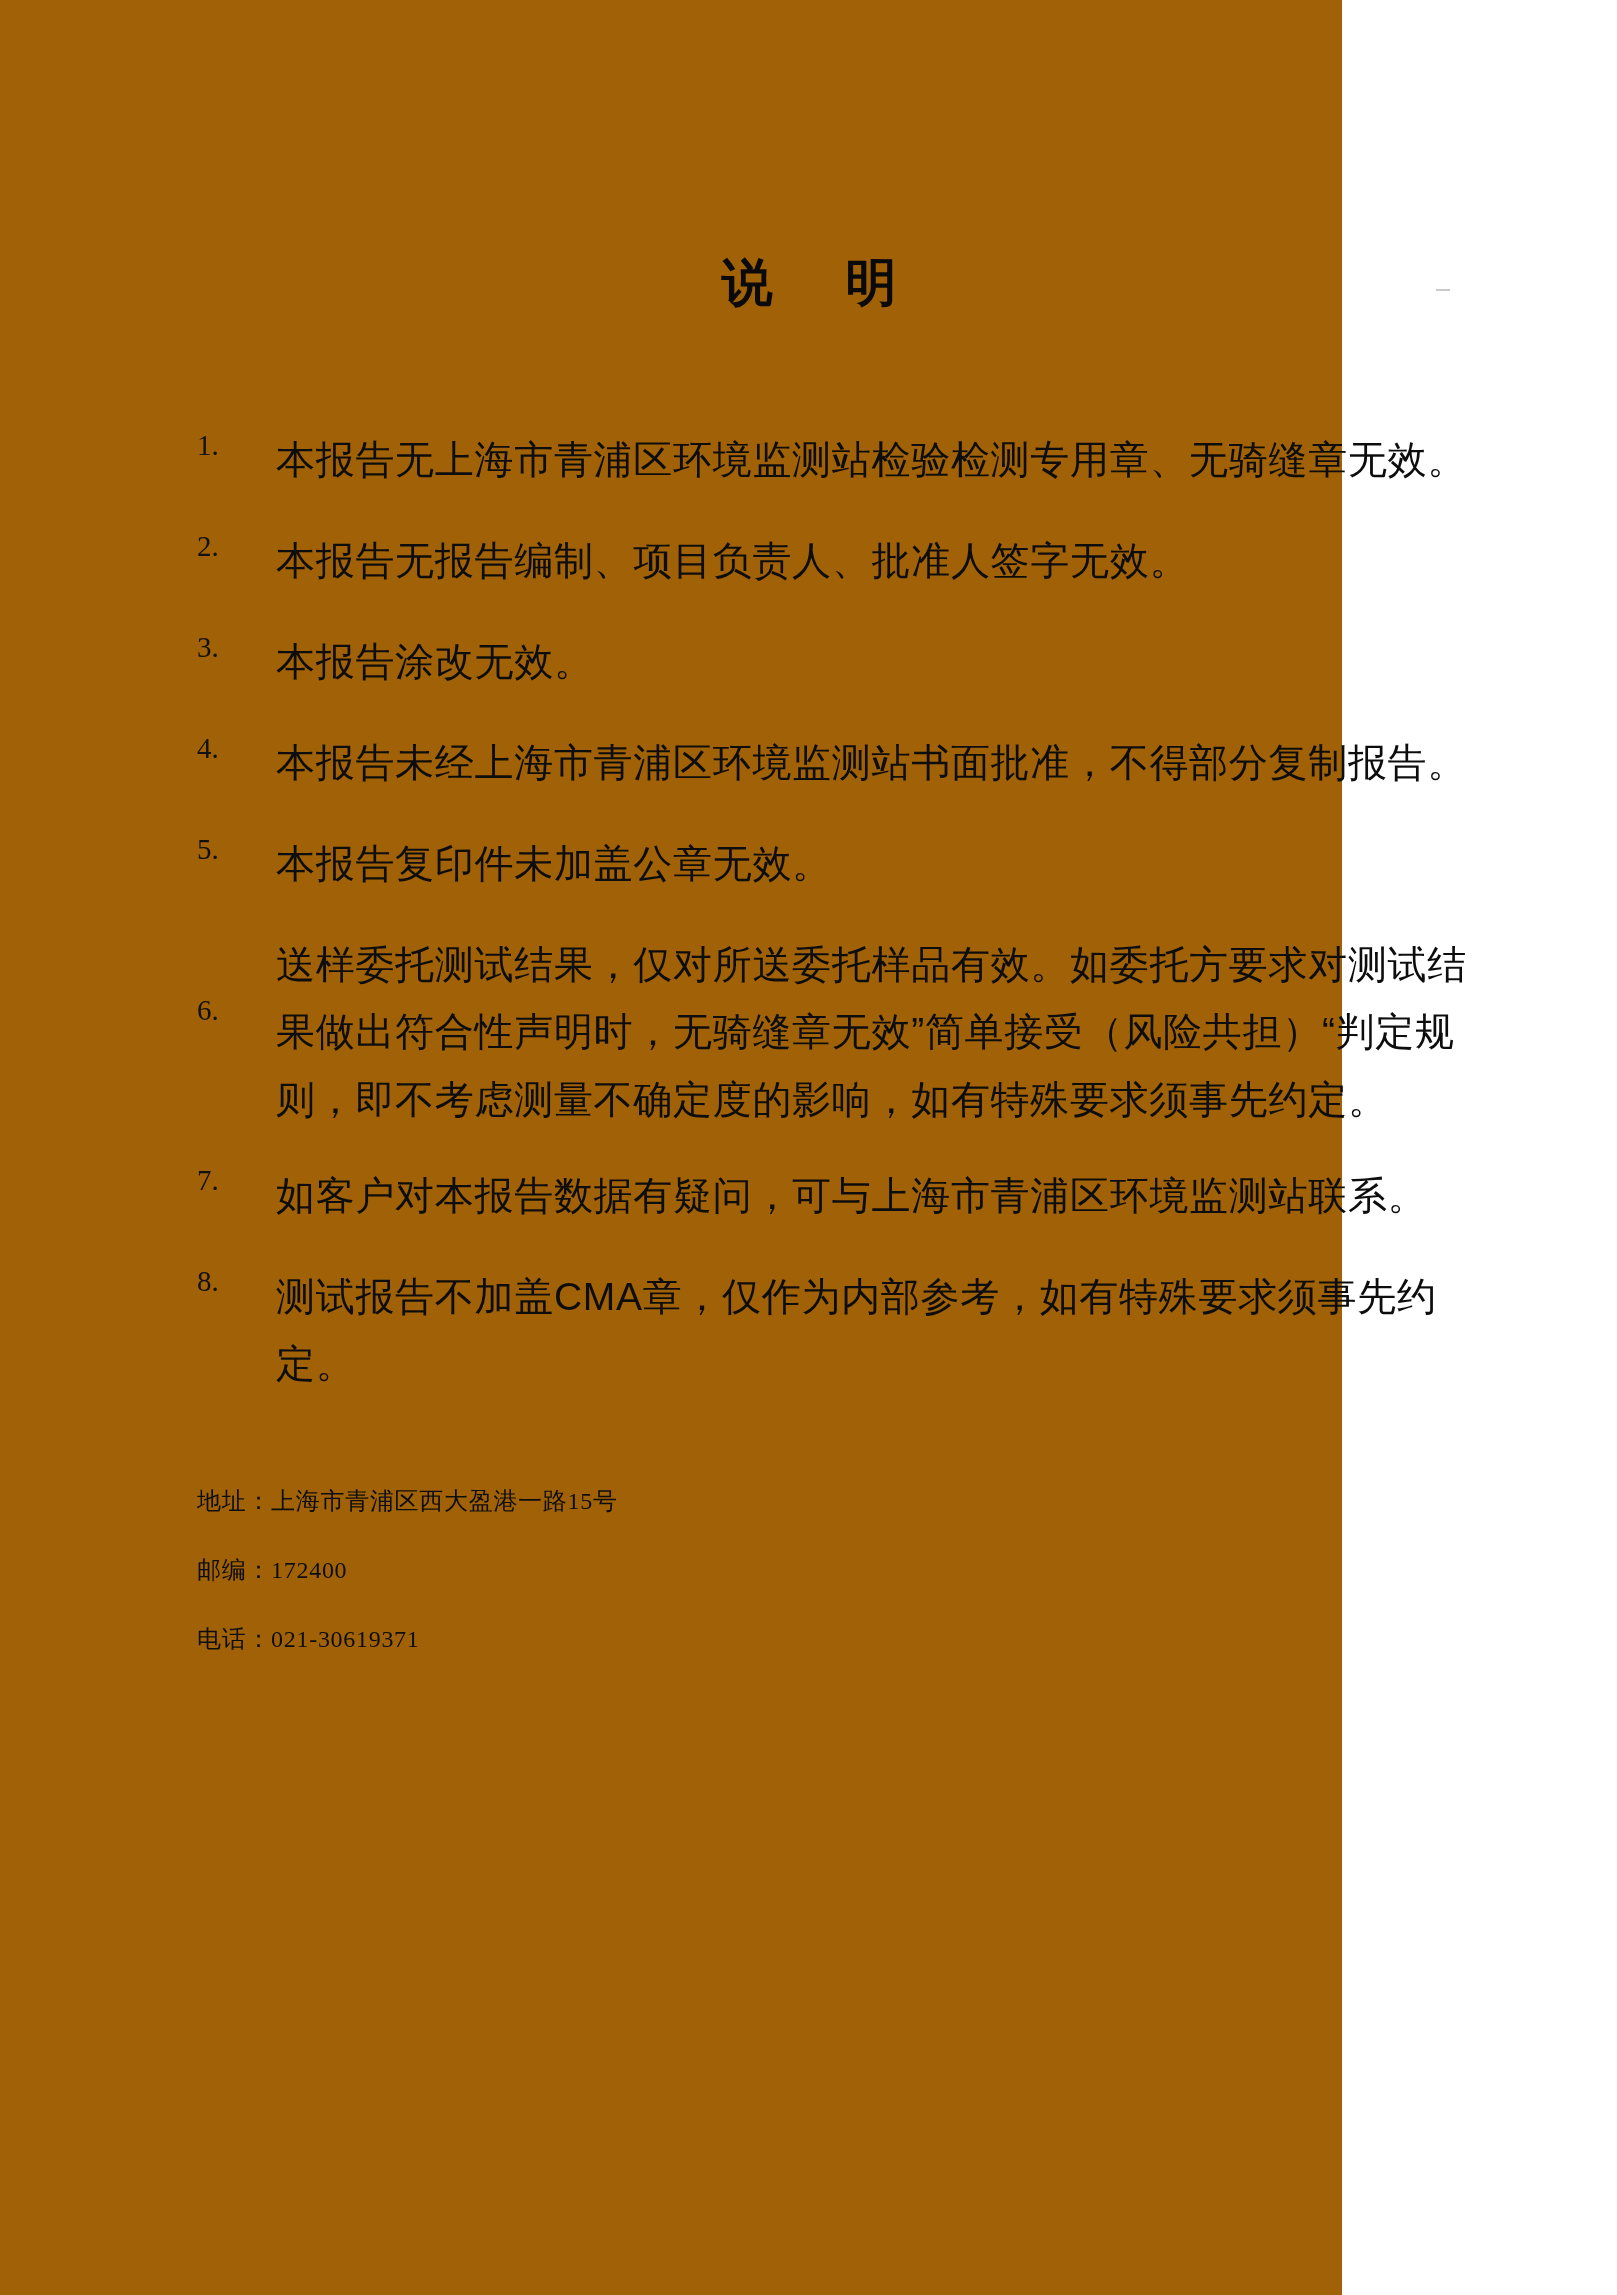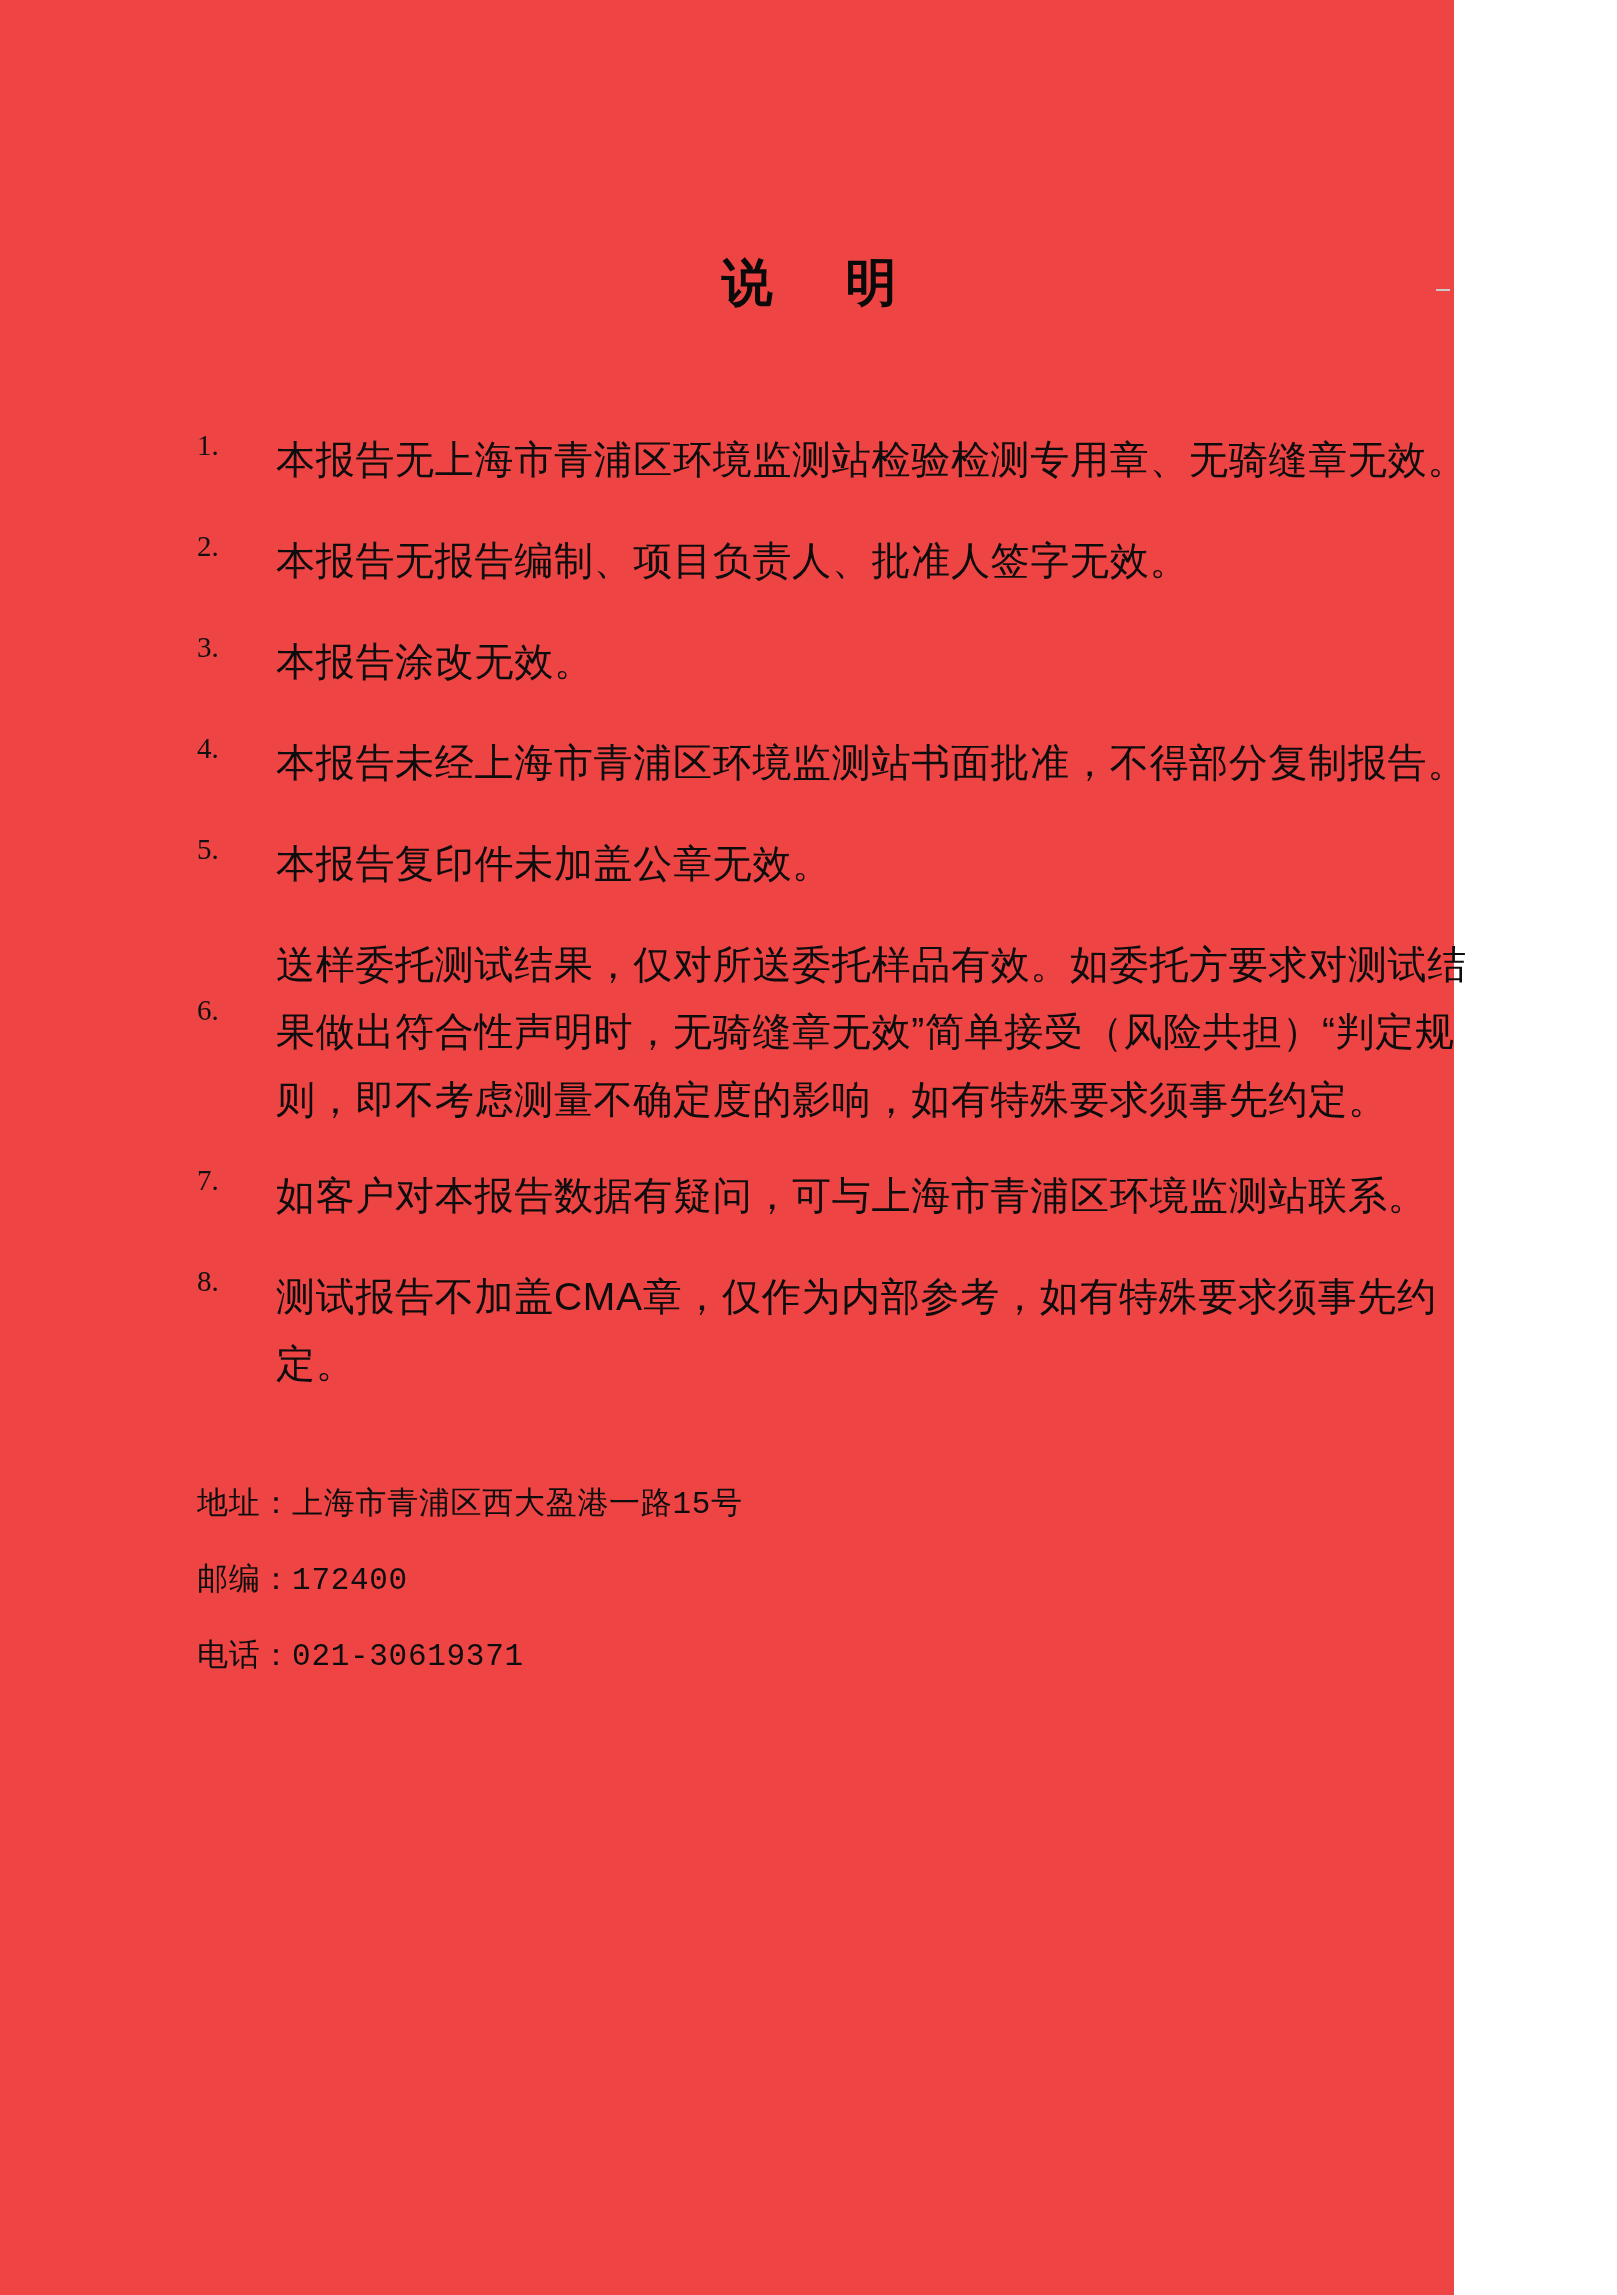--- a/index.html
+++ b/index.html
@@ -12,23 +12,23 @@
     height: 2295px;
     font-family: "Liberation Serif", "DejaVu Serif", serif;
     color: #000000;
     position: relative;
     overflow: hidden;
   }
   .page {
     position: absolute;
     top: 0;
     left: 0;
-    width: 1454px;
+    width: 1342px;
     height: 2295px;
-    background: #ef4444;
+    background: #a16207;
   }
   .title {
     position: absolute;
     top: 249px;
     left: 0;
     width: 1618px;
     text-align: center;
     font-size: 51px;
     font-weight: 700;
     letter-spacing: 30px;
@@ -69,24 +69,24 @@
   .note-row.tall .note-num {
     padding-top: 63px;
   }
   .contact {
     position: absolute;
     top: 1489px;
     left: 197px;
     width: 1246px;
   }
   .contact-line {
-    font-size: 31px;
+    font-size: 24px;
     line-height: 1.0;
     margin-bottom: 45px;
-    font-family: Liberation Mono, monospace;
+    font-family: Liberation Serif, serif;
     color: #0d0d0d;
     letter-spacing: 0.7px;
   }
   .speck {
     position: absolute;
     background: #c9c9c9;
   }
 </style>
 </head>
 <body>

